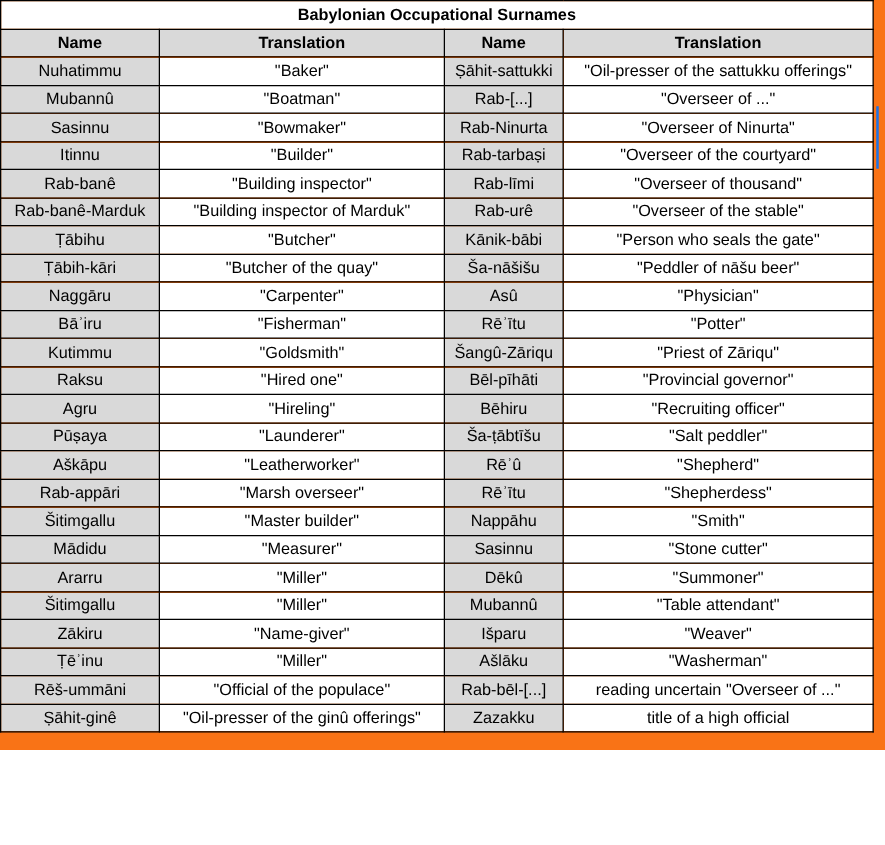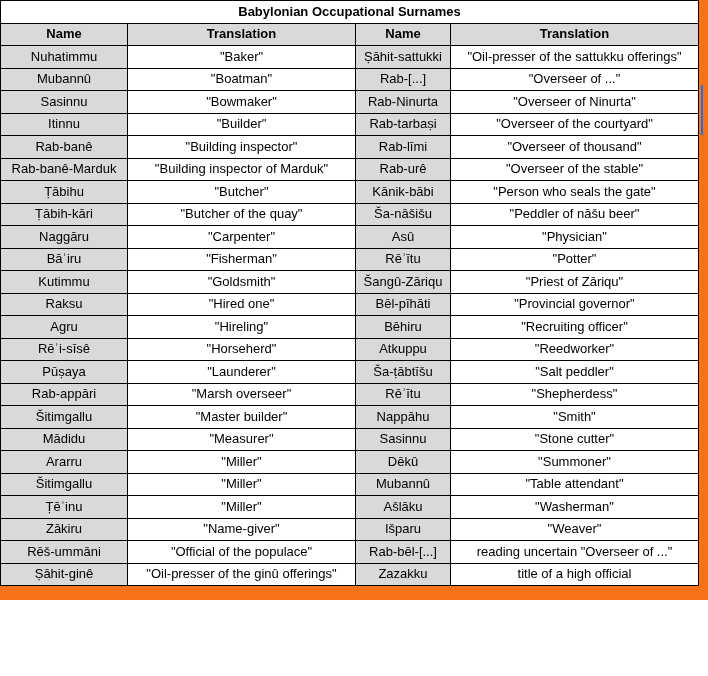--- a/index.html
+++ b/index.html
@@ -154,32 +154,32 @@
           <td class="name-col">Bēl-pīhāti</td>
           <td class="trans-col">"Provincial governor"</td>
         </tr>
         <tr>
           <td class="name-col">Agru</td>
           <td class="trans-col">"Hireling"</td>
           <td class="name-col">Bēhiru</td>
           <td class="trans-col">"Recruiting officer"</td>
         </tr>
         <tr>
-          <td class="name-col">Rēʾi-sīsê</td>
-          <td class="trans-col">"Horseherd"</td>
-          <td class="name-col">Atkuppu</td>
-          <td class="trans-col">"Reedworker"</td>
-        </tr>
-        <tr>
           <td class="name-col">Pūṣaya</td>
           <td class="trans-col">"Launderer"</td>
           <td class="name-col">Ša-ṭābtīšu</td>
           <td class="trans-col">"Salt peddler"</td>
         </tr>
         <tr>
+          <td class="name-col">Aškāpu</td>
+          <td class="trans-col">"Leatherworker"</td>
+          <td class="name-col">Rēʾû</td>
+          <td class="trans-col">"Shepherd"</td>
+        </tr>
+        <tr>
           <td class="name-col">Rab-appāri</td>
           <td class="trans-col">"Marsh overseer"</td>
           <td class="name-col">Rēʾītu</td>
           <td class="trans-col">"Shepherdess"</td>
         </tr>
         <tr>
           <td class="name-col">Šitimgallu</td>
           <td class="trans-col">"Master builder"</td>
           <td class="name-col">Nappāhu</td>
           <td class="trans-col">"Smith"</td>
@@ -196,30 +196,30 @@
           <td class="name-col">Dēkû</td>
           <td class="trans-col">"Summoner"</td>
         </tr>
         <tr>
           <td class="name-col">Šitimgallu</td>
           <td class="trans-col">"Miller"</td>
           <td class="name-col">Mubannû</td>
           <td class="trans-col">"Table attendant"</td>
         </tr>
         <tr>
+          <td class="name-col">Zākiru</td>
+          <td class="trans-col">"Name-giver"</td>
+          <td class="name-col">Išparu</td>
+          <td class="trans-col">"Weaver"</td>
+        </tr>
+        <tr>
           <td class="name-col">Ṭēʾinu</td>
           <td class="trans-col">"Miller"</td>
           <td class="name-col">Ašlāku</td>
           <td class="trans-col">"Washerman"</td>
-        </tr>
-        <tr>
-          <td class="name-col">Zākiru</td>
-          <td class="trans-col">"Name-giver"</td>
-          <td class="name-col">Išparu</td>
-          <td class="trans-col">"Weaver"</td>
         </tr>
         <tr>
           <td class="name-col">Rēš-ummāni</td>
           <td class="trans-col">"Official of the populace"</td>
           <td class="name-col">Rab-bēl-[...]</td>
           <td class="trans-col">reading uncertain "Overseer of ..."</td>
         </tr>
         <tr>
           <td class="name-col">Ṣāhit-ginê</td>
           <td class="trans-col">"Oil-presser of the ginû offerings"</td>

